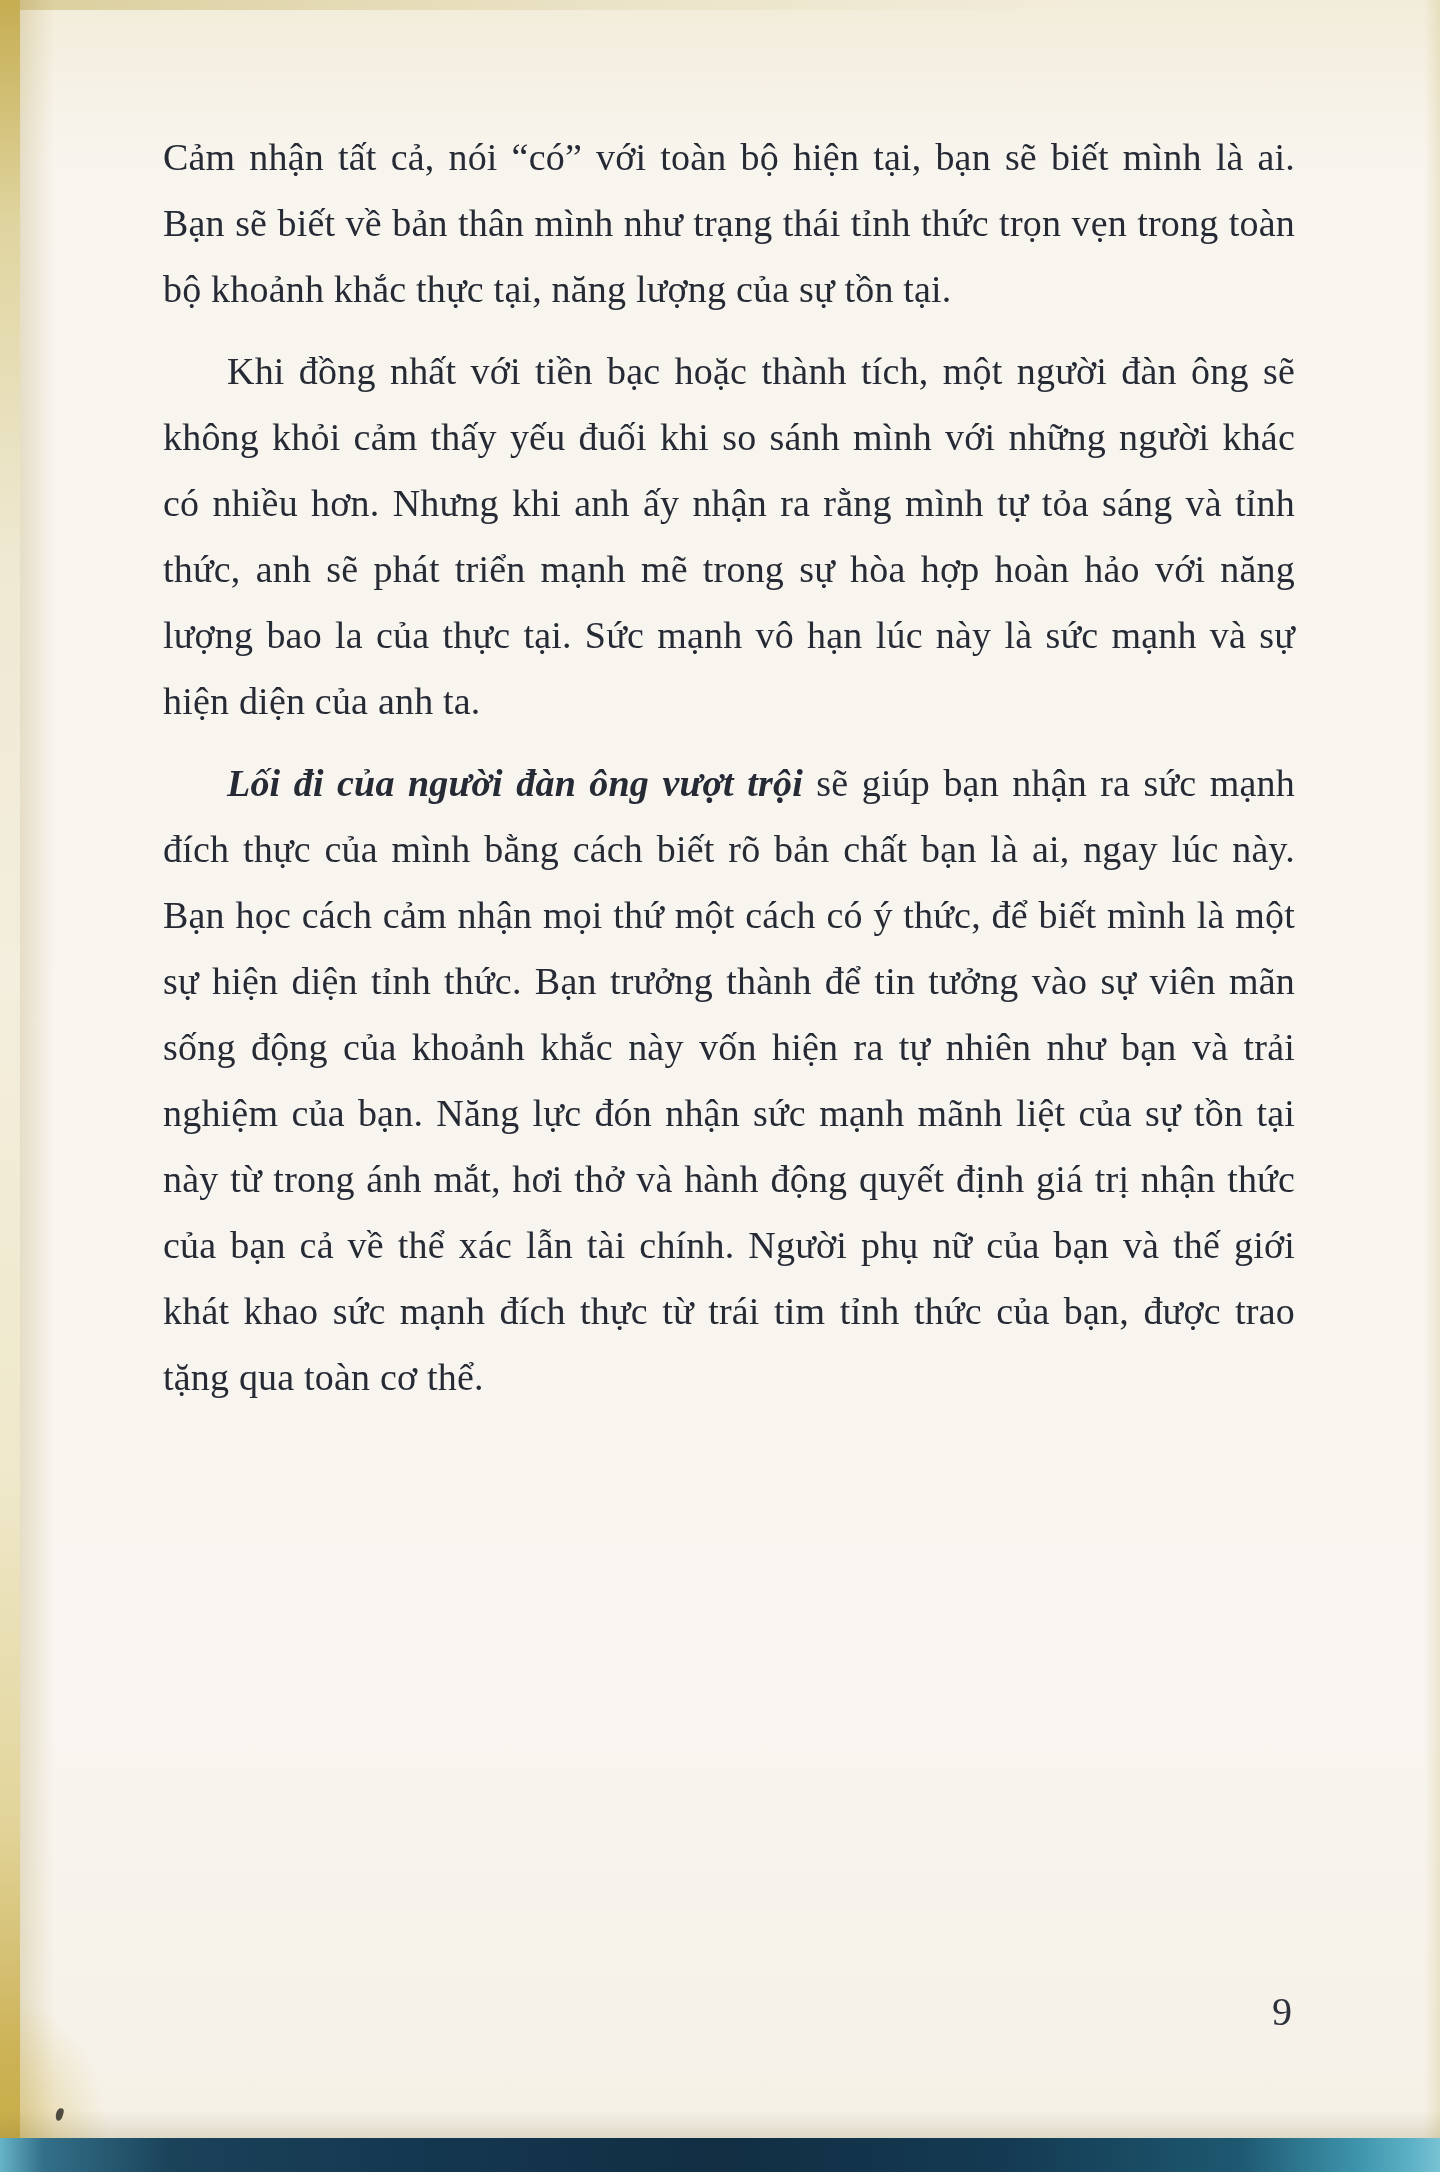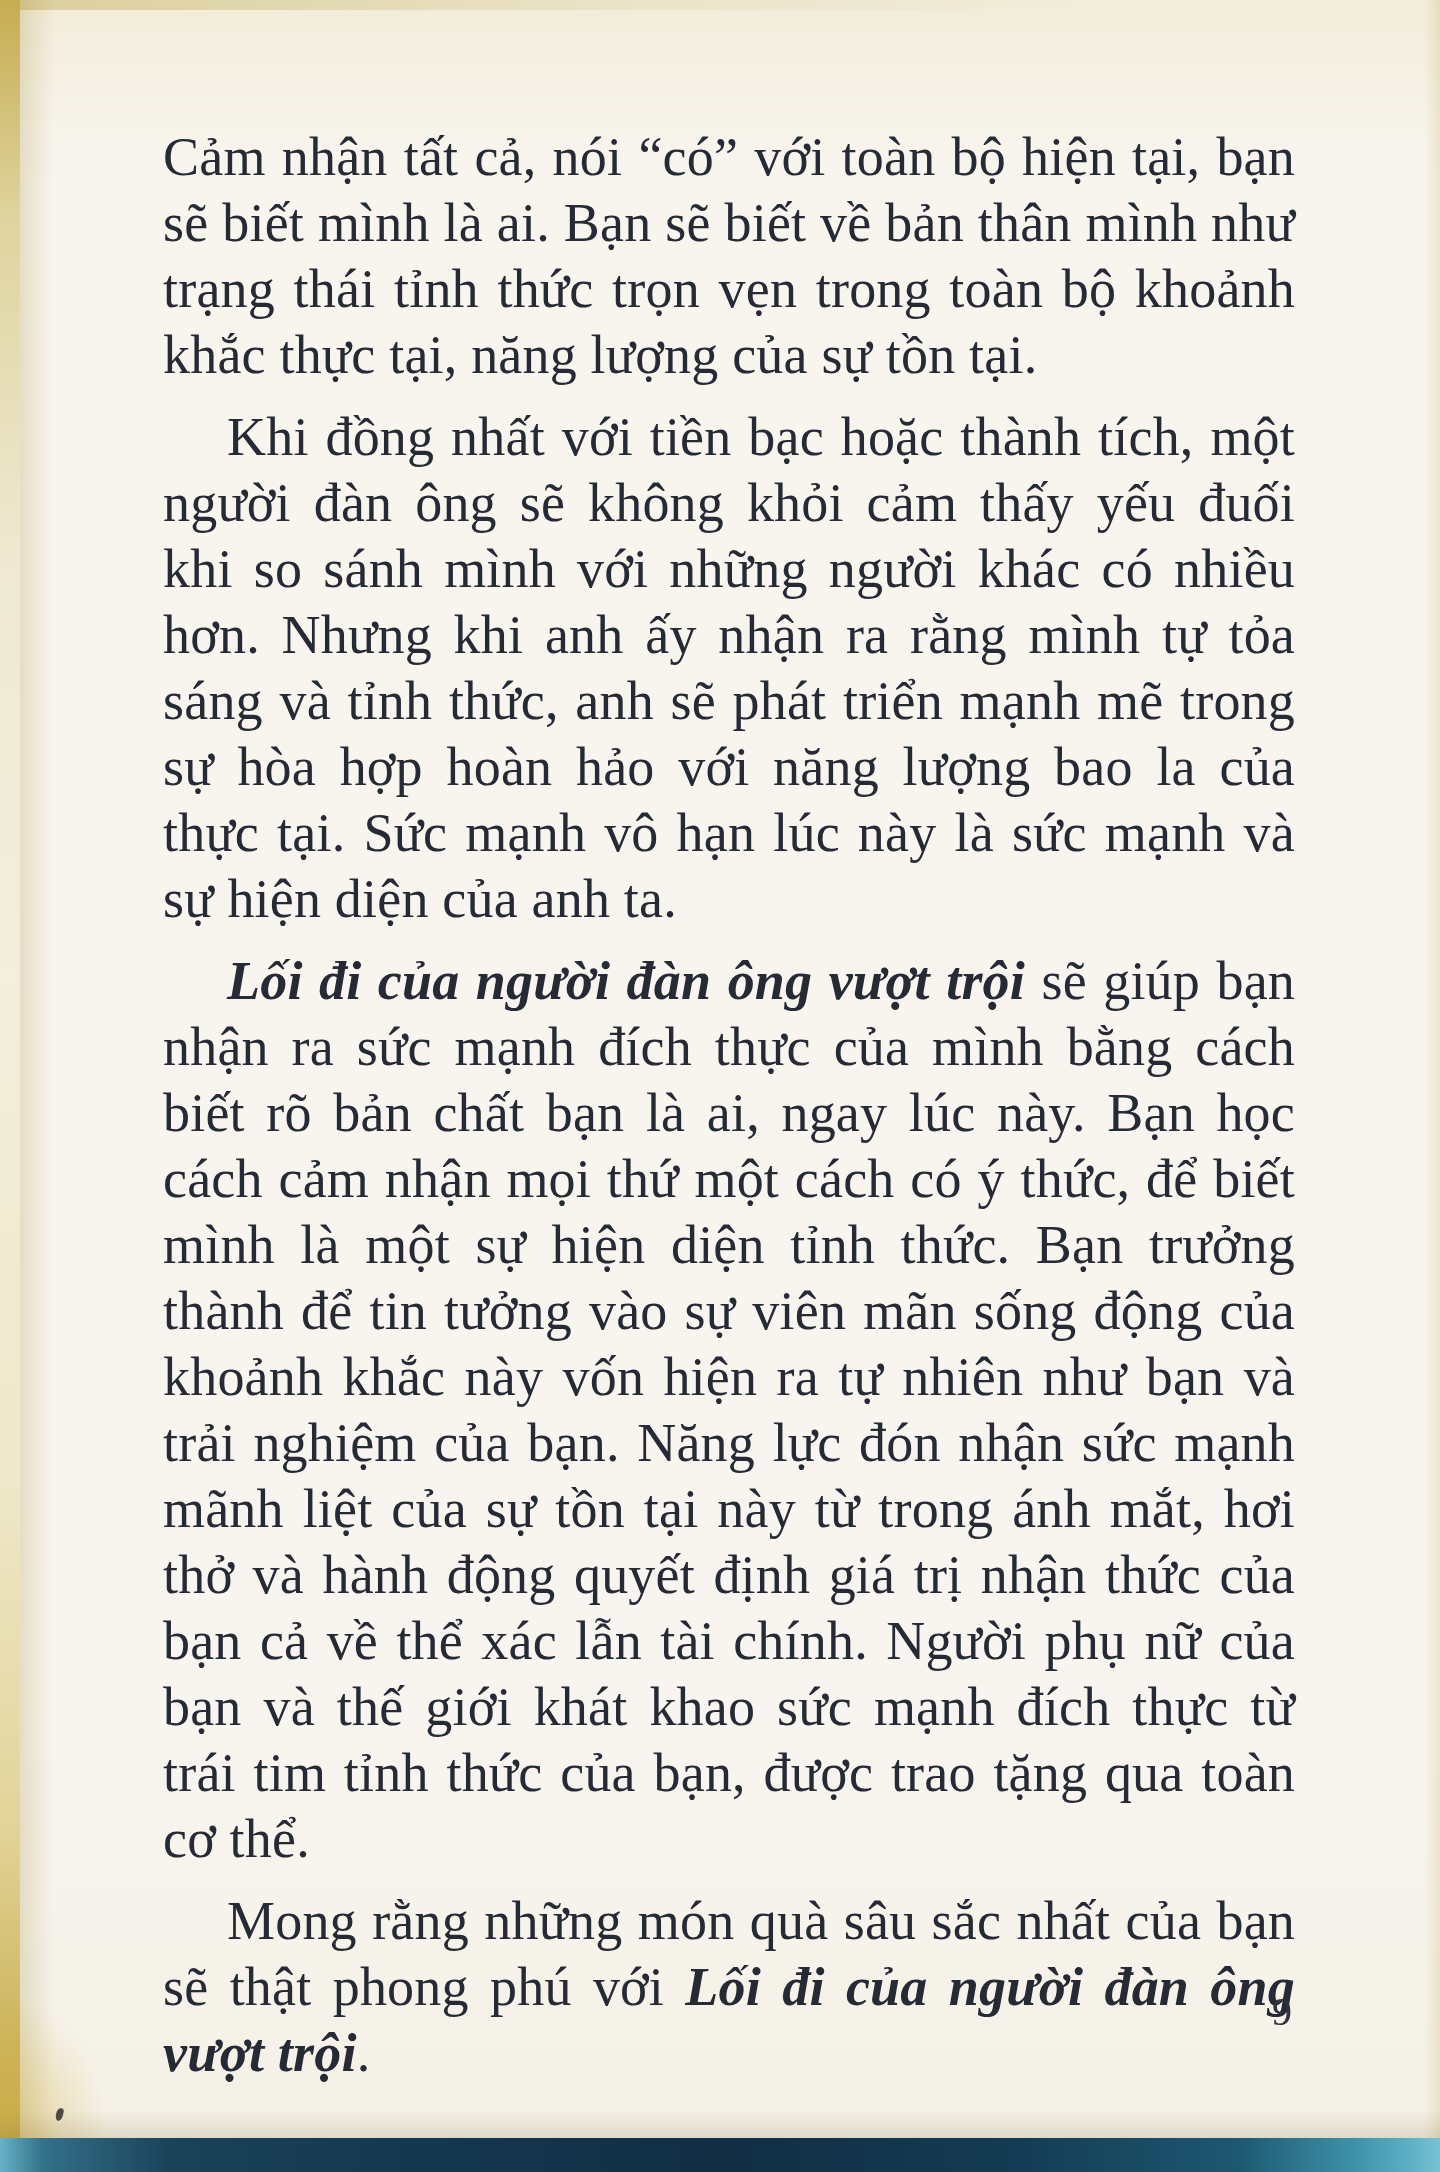--- a/index.html
+++ b/index.html
@@ -80,21 +80,21 @@
     transform: rotate(14deg);
   }
 
   
   .text-block {
     position: absolute;
     left: 163px;
     top: 124px;
     width: 1132px;
     color: #262a35;
-    font-size: 54px;
+    font-size: 38px;
     line-height: 66px;
     text-align: justify;
     letter-spacing: 0.2px;
   }
   .para {
     margin: 0 0 16px 0;
   }
   .para.indent {
     text-indent: 64px;
   }
@@ -121,21 +121,20 @@
   <div class="edge-top"></div>
   <div class="edge-left"></div>
   <div class="edge-left-fade"></div>
   <div class="edge-right"></div>
   <div class="corner-glow"></div>
 
   <div class="text-block">
       <p class="para"><span>Cảm nhận tất cả, nói “có” với toàn bộ hiện tại, bạn sẽ biết mình là ai. Bạn sẽ biết về bản thân mình như trạng thái tỉnh thức trọn vẹn trong toàn bộ khoảnh khắc thực tại, năng lượng của sự tồn tại.</span></p>
       <p class="para indent"><span>Khi đồng nhất với tiền bạc hoặc thành tích, một người đàn ông sẽ không khỏi cảm thấy yếu đuối khi so sánh mình với những người khác có nhiều hơn. Nhưng khi anh ấy nhận ra rằng mình tự tỏa sáng và tỉnh thức, anh sẽ phát triển mạnh mẽ trong sự hòa hợp hoàn hảo với năng lượng bao la của thực tại. Sức mạnh vô hạn lúc này là sức mạnh và sự hiện diện của anh ta.</span></p>
       <p class="para indent"><span class="bi">Lối đi của người đàn ông vượt trội</span><span> sẽ giúp bạn nhận ra sức mạnh đích thực của mình bằng cách biết rõ bản chất bạn là ai, ngay lúc này. Bạn học cách cảm nhận mọi thứ một cách có ý thức, để biết mình là một sự hiện diện tỉnh thức. Bạn trưởng thành để tin tưởng vào sự viên mãn sống động của khoảnh khắc này vốn hiện ra tự nhiên như bạn và trải nghiệm của bạn. Năng lực đón nhận sức mạnh mãnh liệt của sự tồn tại này từ trong ánh mắt, hơi thở và hành động quyết định giá trị nhận thức của bạn cả về thể xác lẫn tài chính. Người phụ nữ của bạn và thế giới khát khao sức mạnh đích thực từ trái tim tỉnh thức của bạn, được trao tặng qua toàn cơ thể.</span></p>
-      <p class="para indent"><span>Mong rằng những món quà sâu sắc nhất của bạn sẽ thật phong phú với </span><span class="bi">Lối đi của người đàn ông vượt trội</span><span>.</span></p>
     </div>
 
   <div class="page-number">9</div>
 
   <div class="dust-speck"></div>
   <div class="strip-shadow"></div>
   <div class="cover-strip"></div>
 
 </div>
 

